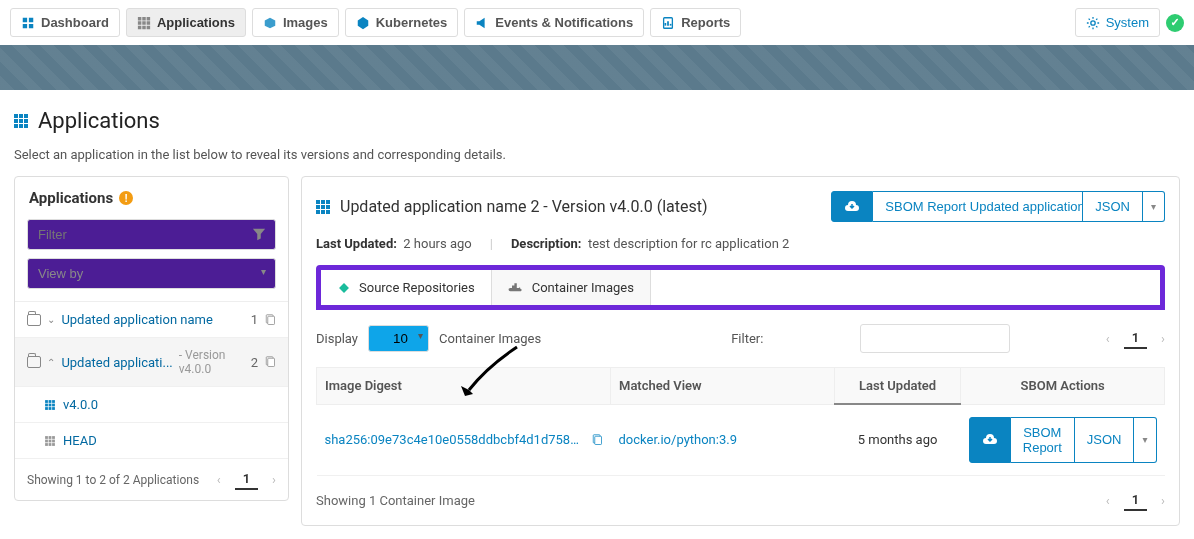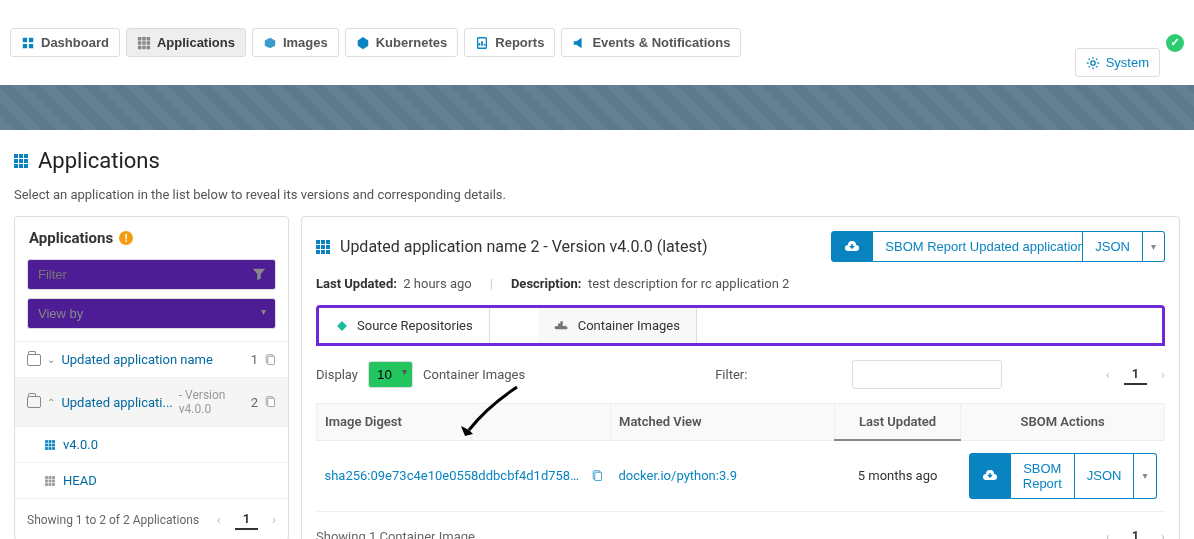--- a/index.html
+++ b/index.html
@@ -4,21 +4,21 @@
 <style>
 * { box-sizing: border-box; margin: 0; padding: 0; }
 body { font-family: -apple-system, BlinkMacSystemFont, "Segoe UI", Roboto, sans-serif; font-size: 13px; color: #333; background: #fff; width: 1194px; }
 .topnav { display: flex; gap: 6px; padding: 8px 10px; align-items: center; }
 .nav-btn { display: inline-flex; align-items: center; gap: 6px; padding: 6px 10px; border: 1px solid #ddd; border-radius: 3px; background: #fff; cursor: pointer; font-size: 13px; }
 .nav-btn.active { background: #eee; }
 .nav-btn .label { color: #555; font-weight: 600; }
 .nav-btn.active .label { color: #333; }
 .nav-icon { width: 14px; height: 14px; }
 .topnav .spacer { flex: 1; }
-.system-btn { color: #0a84c1; margin-top: 40px; }
+.system-btn { color: #0a84c1; }
 .status-circle { width: 18px; height: 18px; border-radius: 50%; background: #2ecc71; color: #fff; display: flex; align-items: center; justify-content: center; font-size: 11px; font-weight: bold; }
 .banner { height: 45px; background: #5b7a8c; background-image: repeating-linear-gradient(45deg, rgba(255,255,255,0.05) 0 10px, transparent 10px 20px); }
 .page-header { display: flex; align-items: center; gap: 10px; padding: 18px 14px 6px; }
 .page-header h1 { font-size: 22px; font-weight: 400; color: #222; }
 .grid-icon { display: inline-grid; grid-template-columns: repeat(3,4px); grid-template-rows: repeat(3,4px); gap: 1px; }
 .grid-icon span { background: #0a84c1; }
 .grid-icon.gray span { background: #999; }
 .subtext { padding: 8px 14px 14px; color: #555; font-size: 13px; }
 .main-wrap { display: flex; gap: 12px; padding: 0 14px 14px; align-items: flex-start; }
 .panel { border: 1px solid #ddd; border-radius: 4px; background: #fff; }
@@ -50,25 +50,25 @@
 .detail-header { display: flex; align-items: center; padding: 14px; gap: 10px; }
 .detail-header h2 { font-size: 16px; font-weight: 400; color: #333; }
 .btn-group { display: flex; margin-left: auto; }
 .btn { display: inline-flex; align-items: center; gap: 6px; padding: 7px 12px; border: 1px solid #0a84c1; background: #fff; color: #0a84c1; font-size: 13px; cursor: pointer; }
 .btn.primary { background: #0a84c1; color: #fff; border-radius: 3px 0 0 3px; }
 .btn.mid { border-left: none; }
 .btn.drop { border-left: none; border-radius: 0 3px 3px 0; padding: 7px 8px; }
 .meta-row { display: flex; gap: 18px; padding: 0 14px 14px; font-size: 13px; color: #555; }
 .meta-row strong { color: #333; }
 .meta-sep { color: #ccc; }
-.tabs { display: flex; border: 3px solid #6d28d9; border-radius: 4px 4px 0 0; margin: 0 14px; overflow: hidden; gap: 48px; }
+.tabs { display: flex; border: 5px solid #6d28d9; border-radius: 4px 4px 0 0; margin: 0 14px; overflow: hidden; }
 .tab { display: inline-flex; align-items: center; gap: 8px; padding: 10px 16px; cursor: pointer; border-right: 1px solid #ddd; font-size: 13px; background: #fff; }
 .tab.active { background: #f8f8f8; }
 .controls-row { display: flex; align-items: center; padding: 14px; gap: 10px; }
-.controls-row select { padding: 5px 20px 5px 8px; border: 1px solid #ddd; border-radius: 3px; appearance: none; background: #22c55e; position: relative; }
+.controls-row select { padding: 5px 20px 5px 24px; border: 1px solid #ddd; border-radius: 3px; appearance: none; background: #0ea5e9; position: relative; }
 .select-wrap { position: relative; }
 .select-wrap::after { content: "▾"; position: absolute; right: 6px; top: 5px; font-size: 10px; color: #555; pointer-events: none; }
 .controls-row .lbl { color: #555; }
 .filter-input { margin-left: auto; border: 1px solid #ddd; border-radius: 3px; padding: 6px; width: 150px; }
 .controls-row .pager { margin-left: 20px; }
 table { width: calc(100% - 28px); margin: 0 14px; border-collapse: collapse; }
 th { text-align: left; padding: 10px 8px; background: #f9f9f9; border: 1px solid #eee; font-weight: 600; font-size: 13px; color: #555; }
 th.center { text-align: center; }
 th.sorted { border-bottom: 2px solid #888; }
 td { padding: 12px 8px; border-bottom: 1px solid #f0f0f0; font-size: 13px; }
@@ -103,32 +103,32 @@
     <span class="label">Images</span>
   </button>
   <button class="nav-btn">
     <svg class="nav-icon" viewBox="0 0 16 16">
         <polygon fill="#0a84c1" points="8,1 14,5 14,11 8,15 2,11 2,5"></polygon>
       </svg>
     <span class="label">Kubernetes</span>
   </button>
   <button class="nav-btn">
     <svg class="nav-icon" viewBox="0 0 16 16">
+        <path fill="#0a84c1" d="M2 6h3l6-4v12l-6-4H2z"></path>
+      </svg>
+    <span class="label">Events &amp; Notifications</span>
+  </button>
+  <button class="nav-btn">
+    <svg class="nav-icon" viewBox="0 0 16 16">
         <rect x="3" y="2" width="10" height="12" rx="1" fill="none" stroke="#0a84c1" stroke-width="1.5"></rect>
         <line x1="5" y1="11" x2="5" y2="8" stroke="#0a84c1" stroke-width="2"></line>
         <line x1="8" y1="11" x2="8" y2="6" stroke="#0a84c1" stroke-width="2"></line>
         <line x1="11" y1="11" x2="11" y2="9" stroke="#0a84c1" stroke-width="2"></line>
       </svg>
     <span class="label">Reports</span>
-  </button>
-  <button class="nav-btn">
-    <svg class="nav-icon" viewBox="0 0 16 16">
-        <path fill="#0a84c1" d="M2 6h3l6-4v12l-6-4H2z"></path>
-      </svg>
-    <span class="label">Events &amp; Notifications</span>
   </button>
   <div class="spacer"></div>
   <button class="nav-btn system-btn">
     <svg class="nav-icon" viewBox="0 0 16 16">
         <circle cx="8" cy="8" r="2.5" fill="none" stroke="#0a84c1" stroke-width="1.5"></circle>
         <path d="M8 1v2M8 13v2M1 8h2M13 8h2M3 3l1.4 1.4M11.6 11.6L13 13M13 3l-1.4 1.4M4.4 11.6L3 13" stroke="#0a84c1" stroke-width="1.5"></path>
       </svg>
     <span>System</span>
   </button>
   <div class="status-circle">✓</div>

